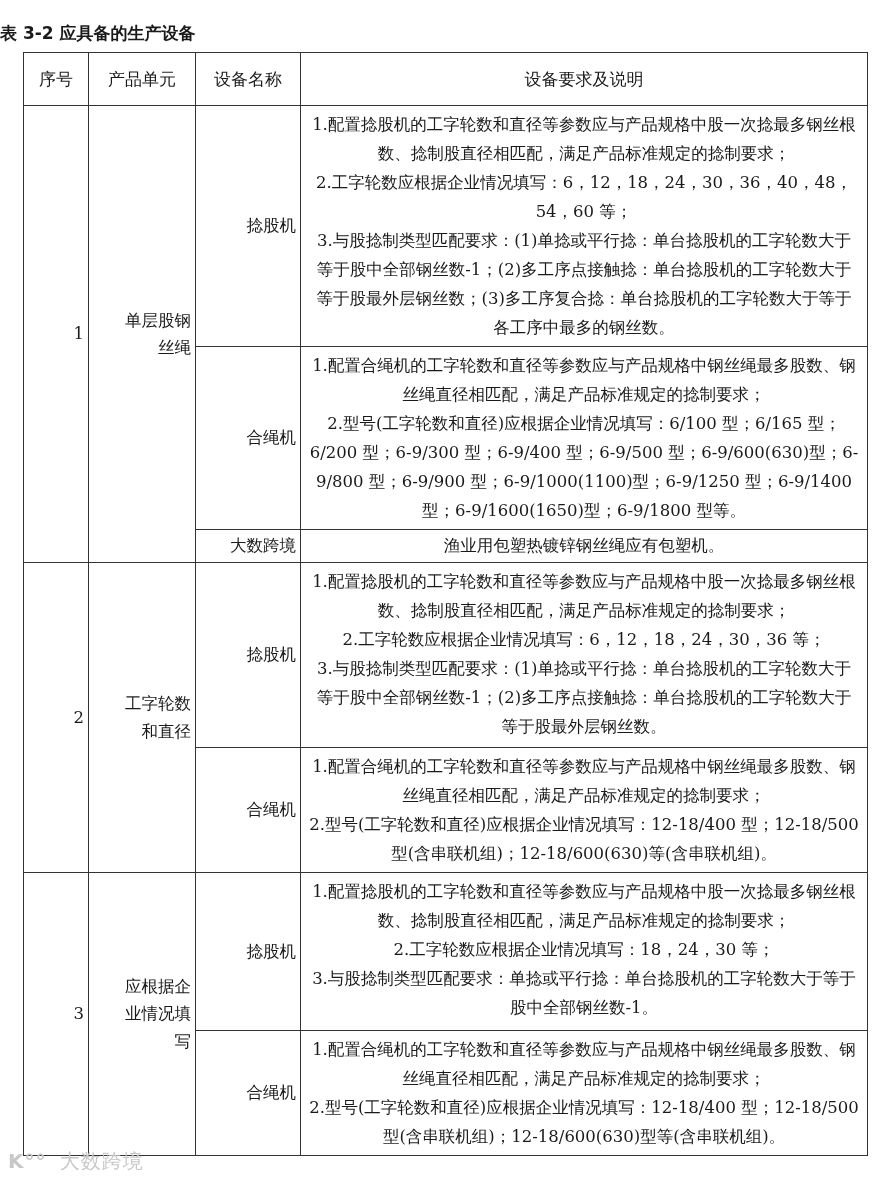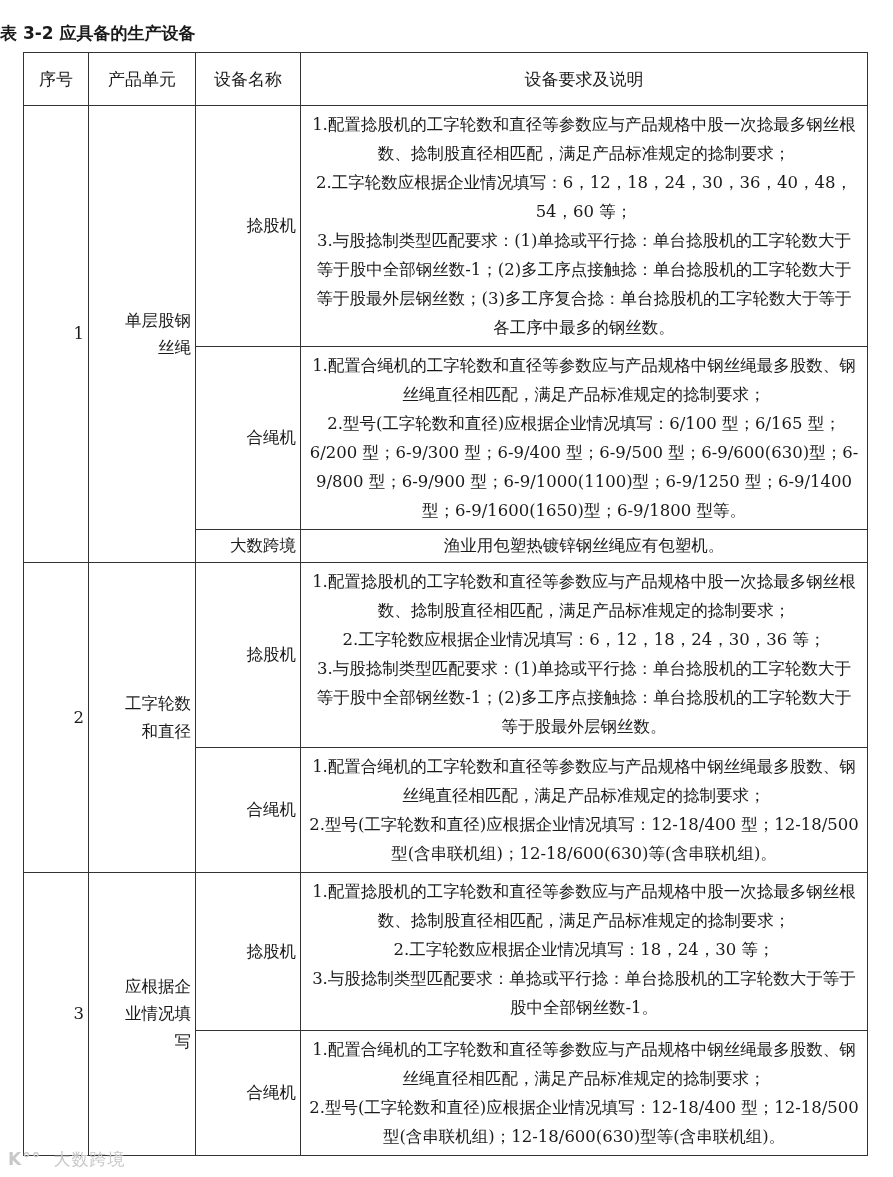--- a/index.html
+++ b/index.html
@@ -7,21 +7,21 @@
          font-family: "DejaVu Serif", "Liberation Serif", serif; color: #1a1a1a; }
   .title { position: absolute; left: 0; top: 22px; width: 893px; 
            font-family: "DejaVu Sans", "Liberation Sans", sans-serif; font-weight: bold; font-size: 17px; }
   table { position: absolute; left: 23px; top: 52px; width: 844px; border-collapse: collapse; table-layout: fixed; }
   td, th { border: 1.3px solid #333; font-weight: normal; font-size: 16.5px; }
   th { height: 50px; text-align: center; vertical-align: middle; font-size: 17px; }
   td.c { text-align: right; vertical-align: middle; padding: 0 4px; line-height: 1.65; }
   td.d { vertical-align: top; padding: 4px 8px 4px 8px; line-height: 29px; text-align: center; }
   td.d p { margin: 0; }
   .wm { position: absolute; left: 8px; top: 1148px; font-family: "DejaVu Sans", sans-serif;
-        font-size: 17px; color: #c8c8c8; letter-spacing: 1px; text-align: center; }
+        font-size: 20px; color: #c8c8c8; letter-spacing: 1px; text-align: center; }
   .wm .logo { font-weight: bold; margin-right: 6px; }
 </style>
 </head>
 <body>
 
 <div class="title">表 3-2 应具备的生产设备</div>
 
 <table>
   <colgroup>
     <col style="width:65px">

